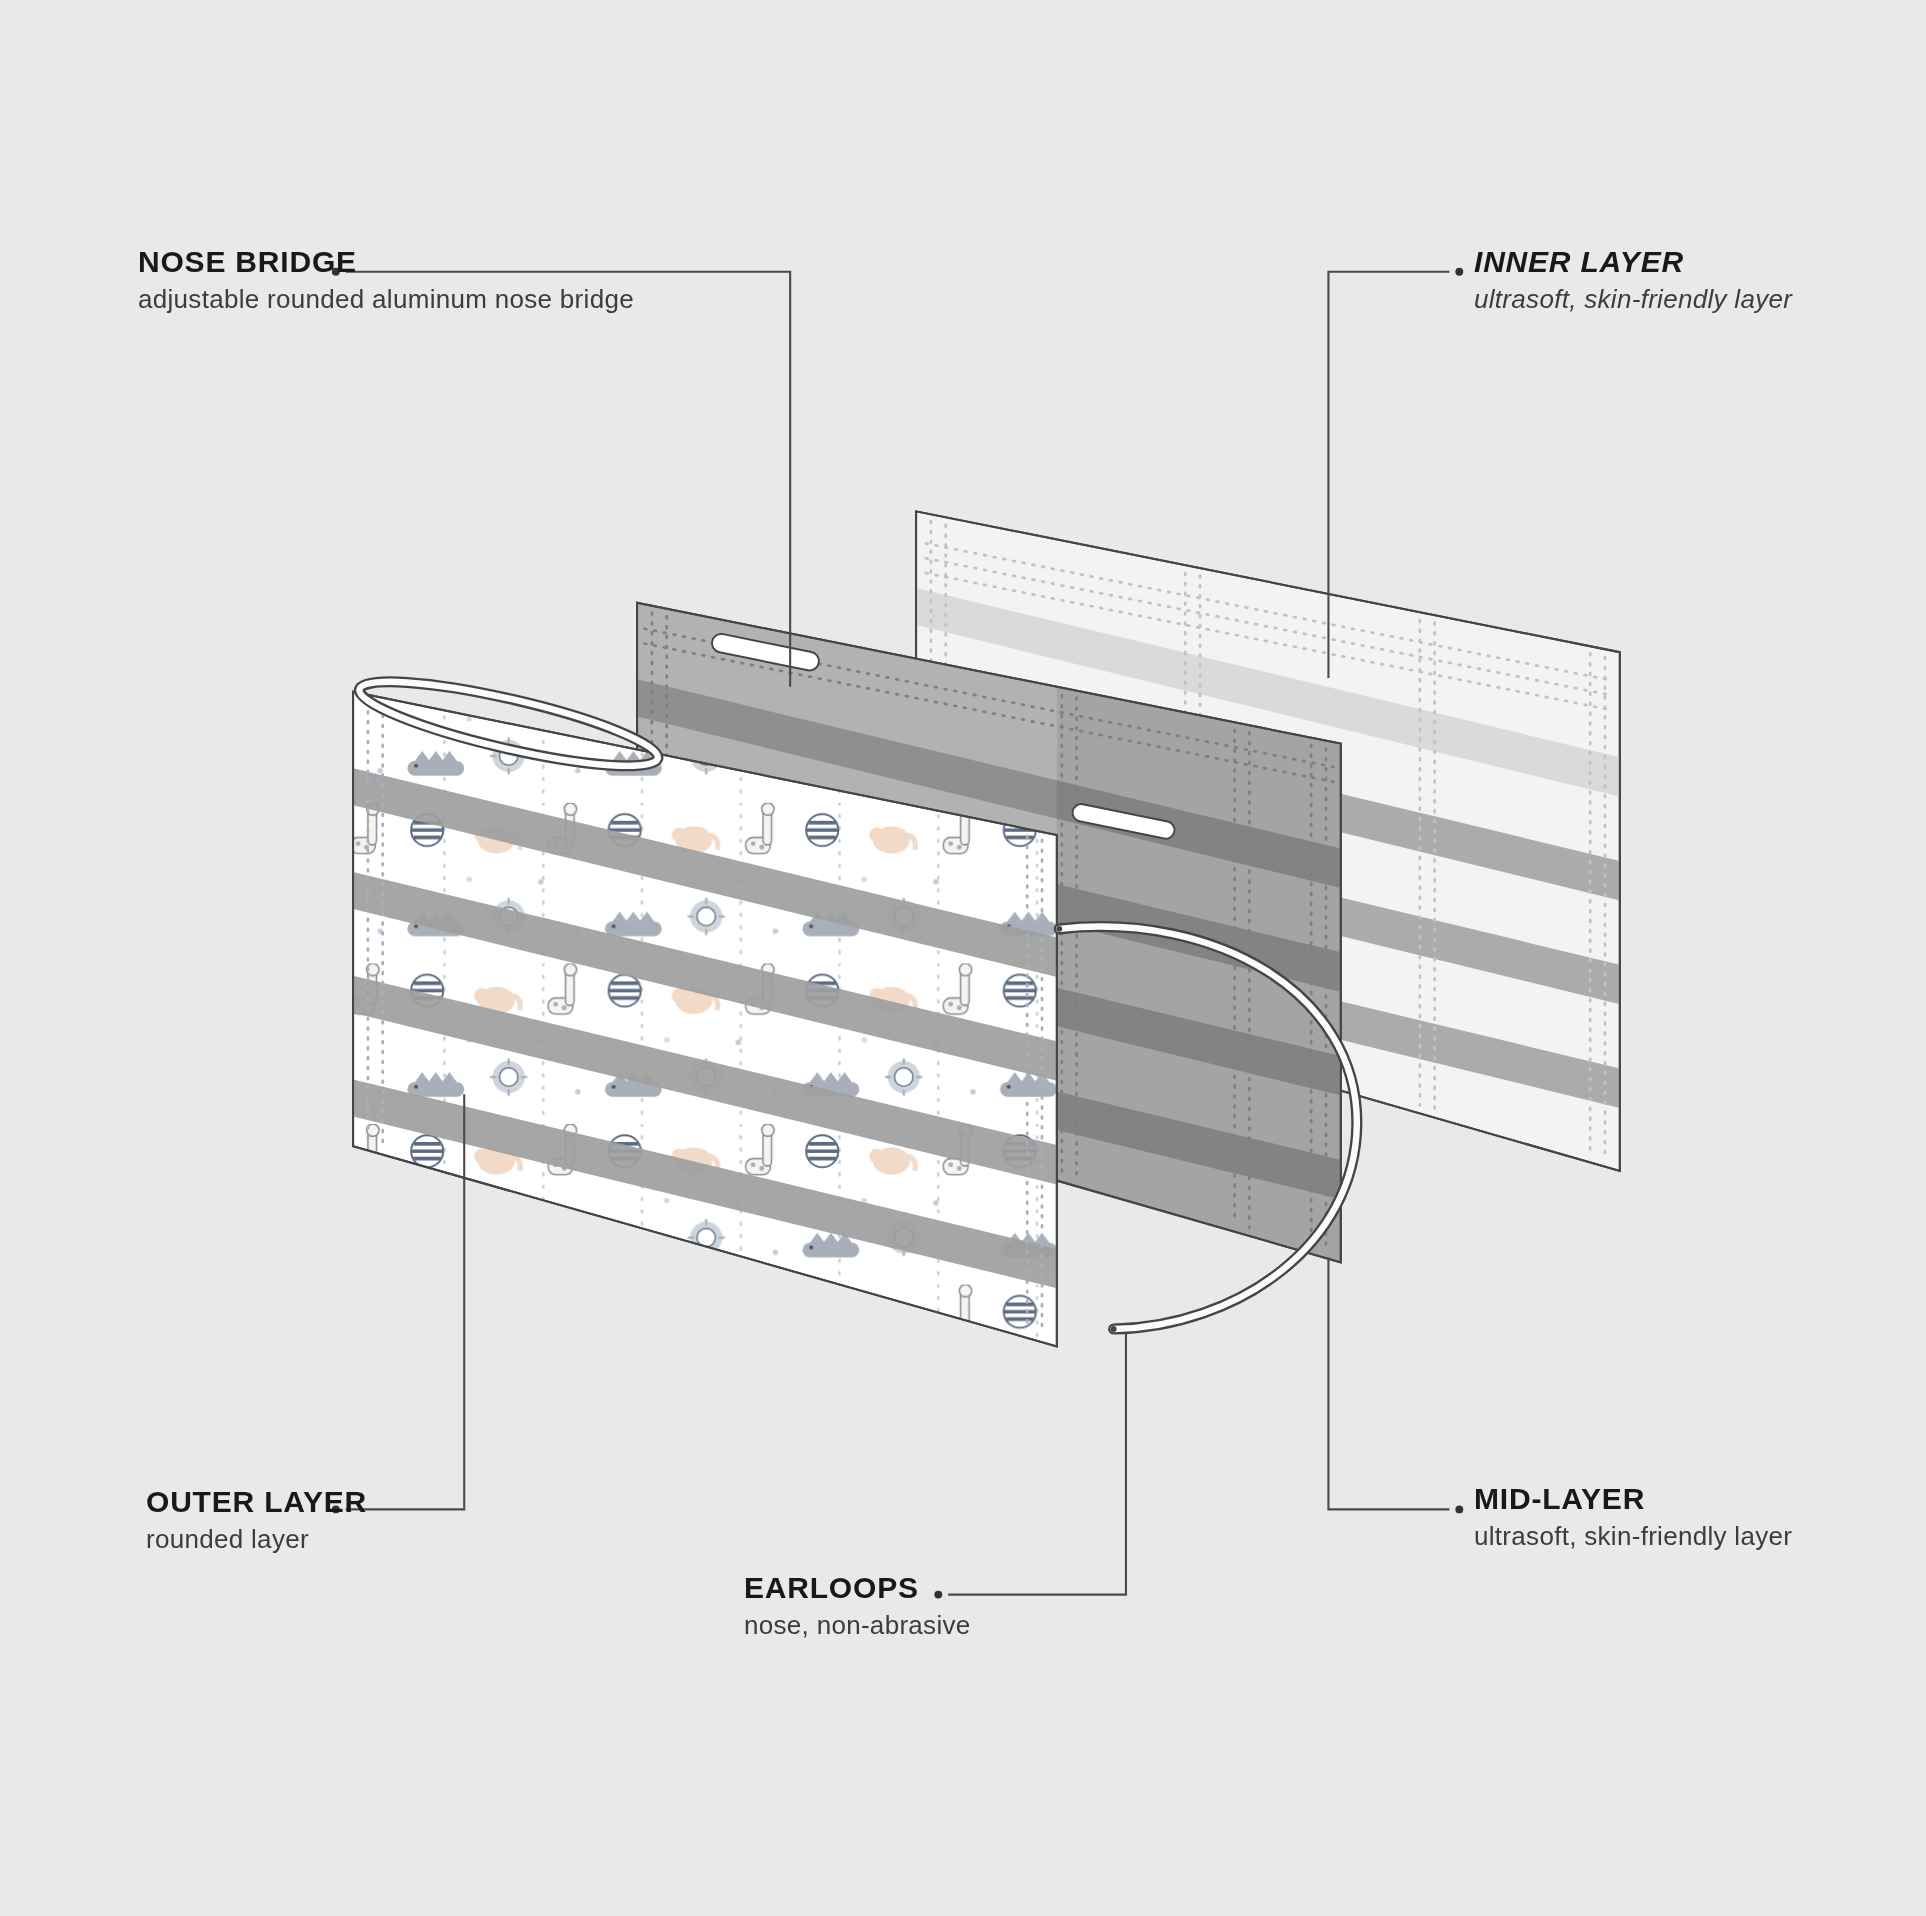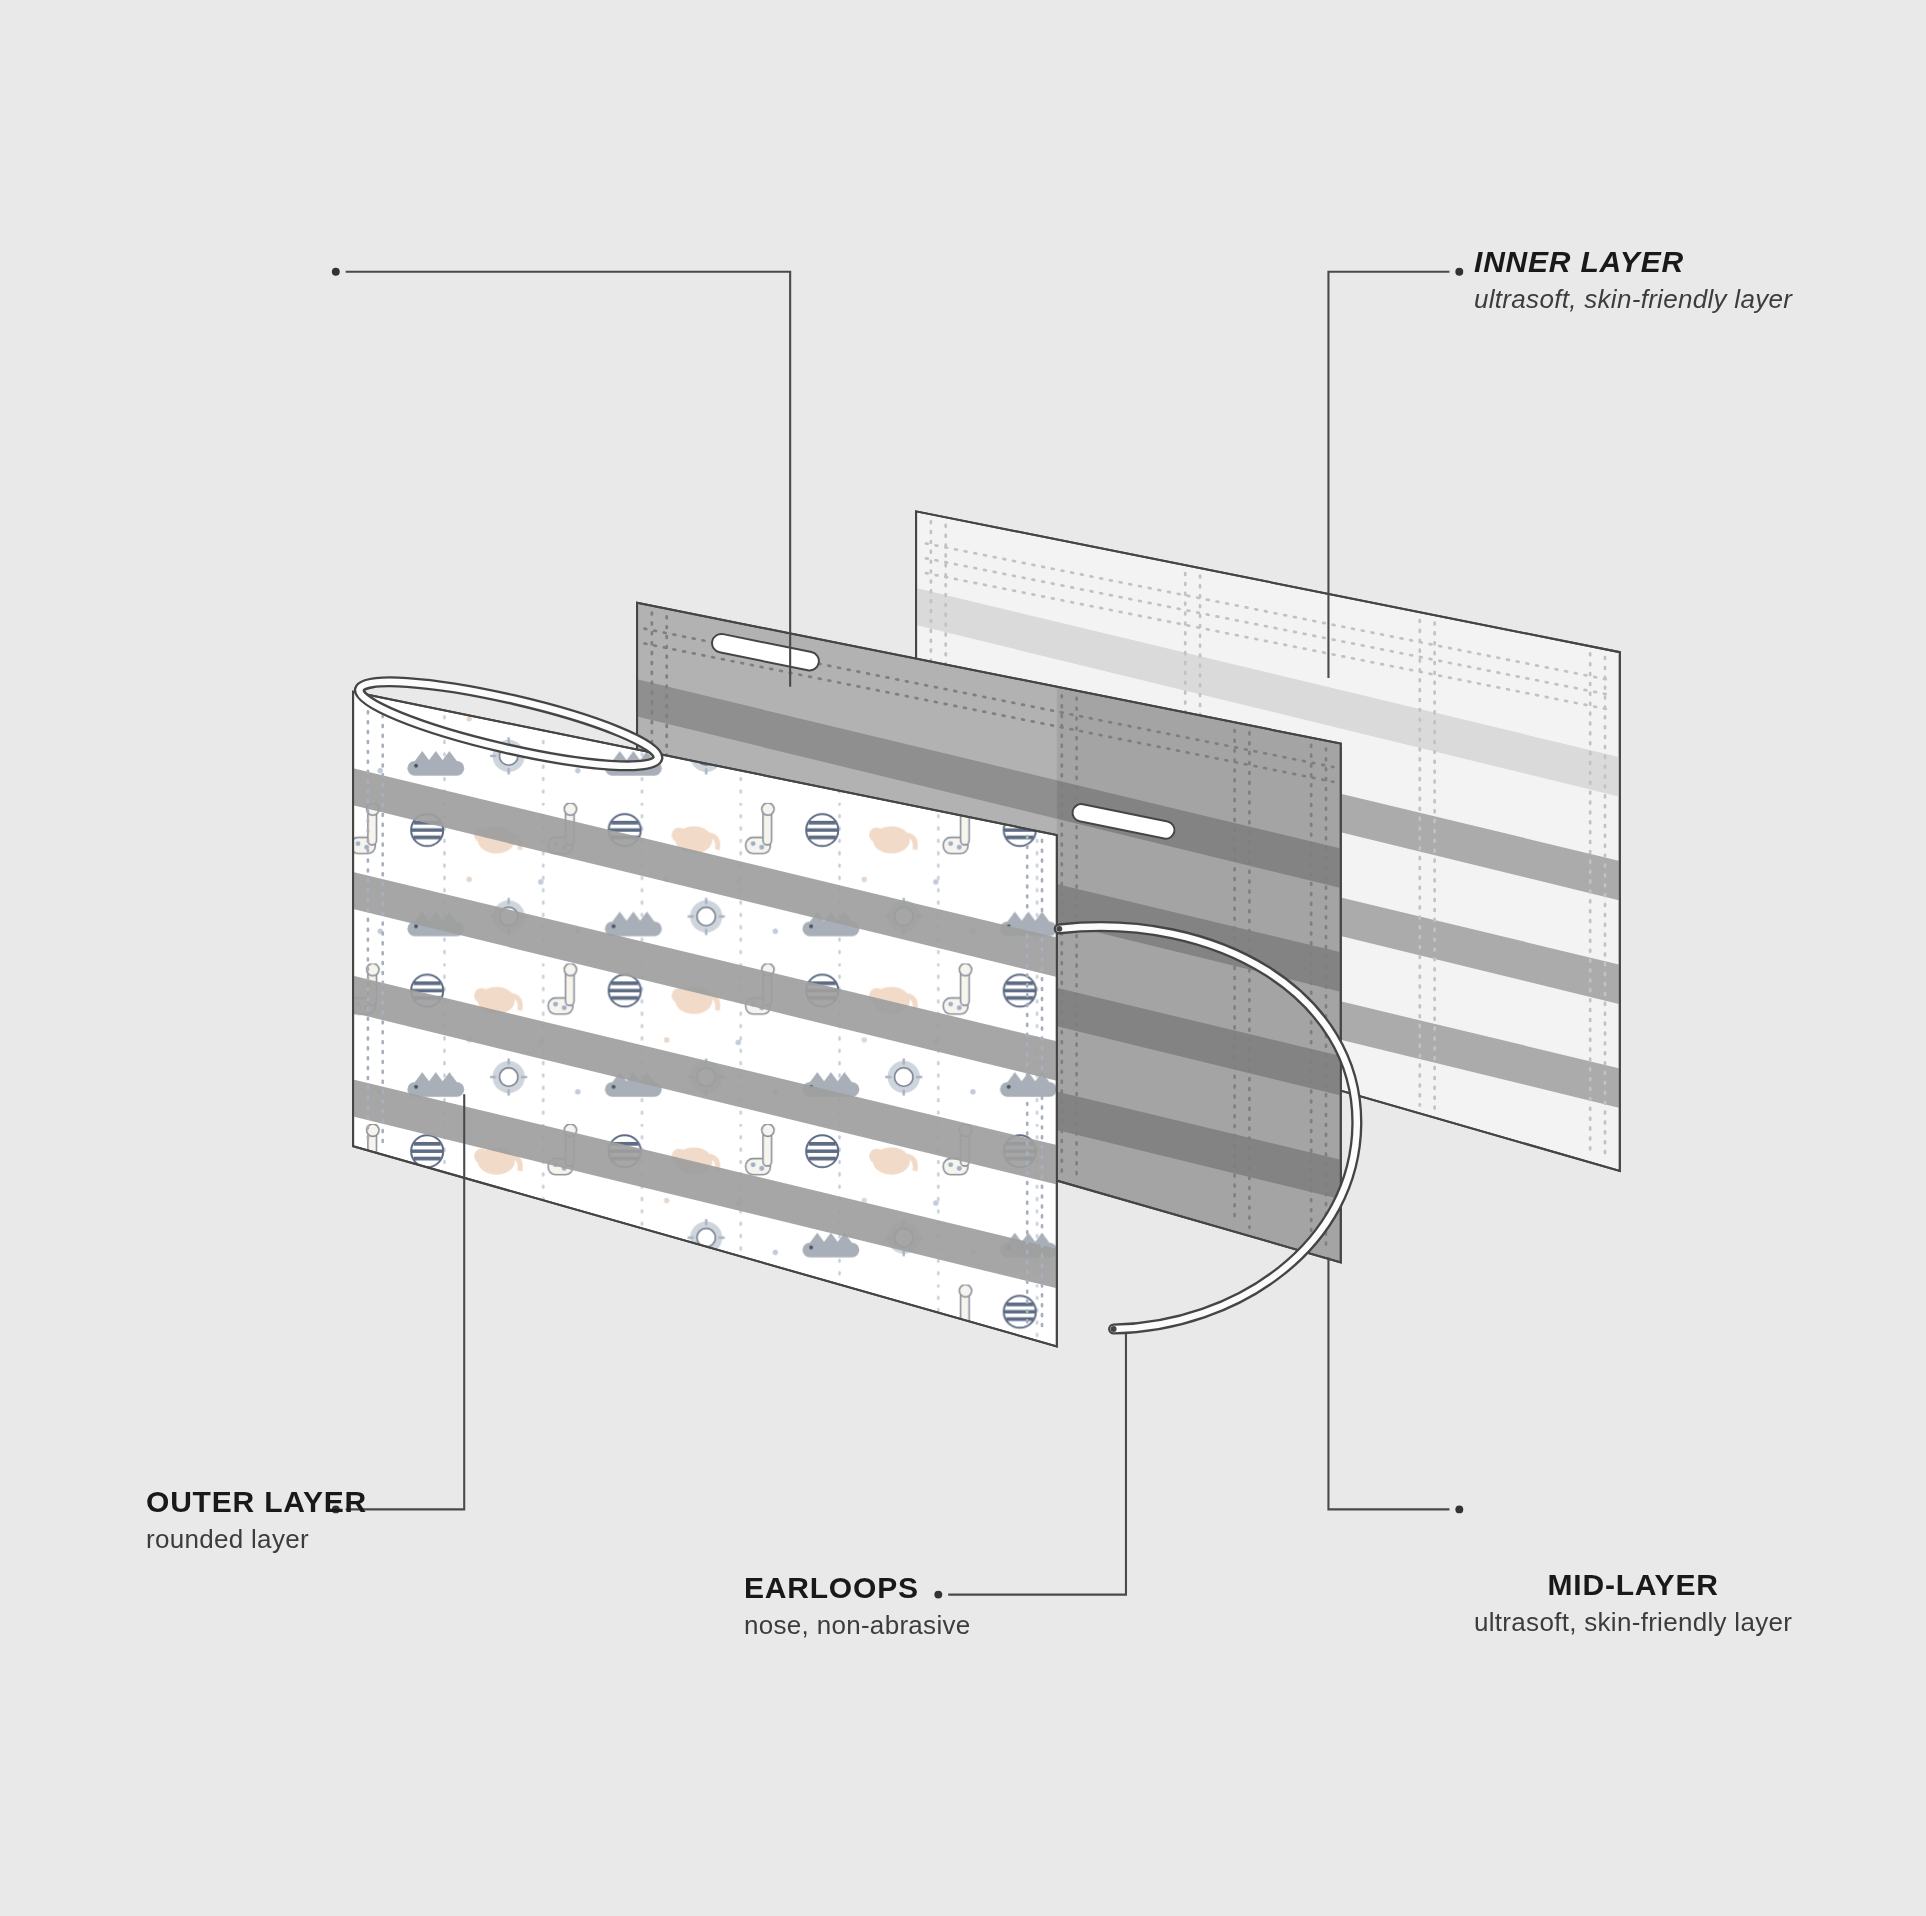--- a/index.html
+++ b/index.html
@@ -172,32 +172,36 @@
     </g>
     <g fill="#333333">
       <circle cx="272" cy="220" r="3.2"></circle>
       <circle cx="1182" cy="220" r="3.2"></circle>
       <circle cx="272" cy="1222" r="3.2"></circle>
       <circle cx="1182" cy="1222" r="3.2"></circle>
       <circle cx="760" cy="1291" r="3.2"></circle>
     </g>
   </svg>
 
+  <div class="callout" style="left:138px; top:247px;">
+    <div class="callout-title">NOSE BRIDGE</div>
+    <div class="callout-desc">adjustable rounded aluminum nose bridge</div>
+  </div>
 
   <div class="callout" style="left:1474px; top:247px;font-style:italic;">
     <div class="callout-title">INNER LAYER</div>
     <div class="callout-desc">ultrasoft, skin-friendly layer</div>
   </div>
 
   <div class="callout" style="left:146px; top:1487px;">
     <div class="callout-title">OUTER LAYER</div>
     <div class="callout-desc">rounded layer</div>
   </div>
 
-  <div class="callout" style="left:1474px; top:1570px;text-align:center;">
+  <div class="callout" style="left:1474px; top:1484px;">
     <div class="callout-title">MID-LAYER</div>
     <div class="callout-desc">ultrasoft, skin-friendly layer</div>
   </div>
 
   <div class="callout" style="left:744px; top:1573px;">
     <div class="callout-title">EARLOOPS</div>
     <div class="callout-desc">nose, non-abrasive</div>
   </div>
 
 </div>

